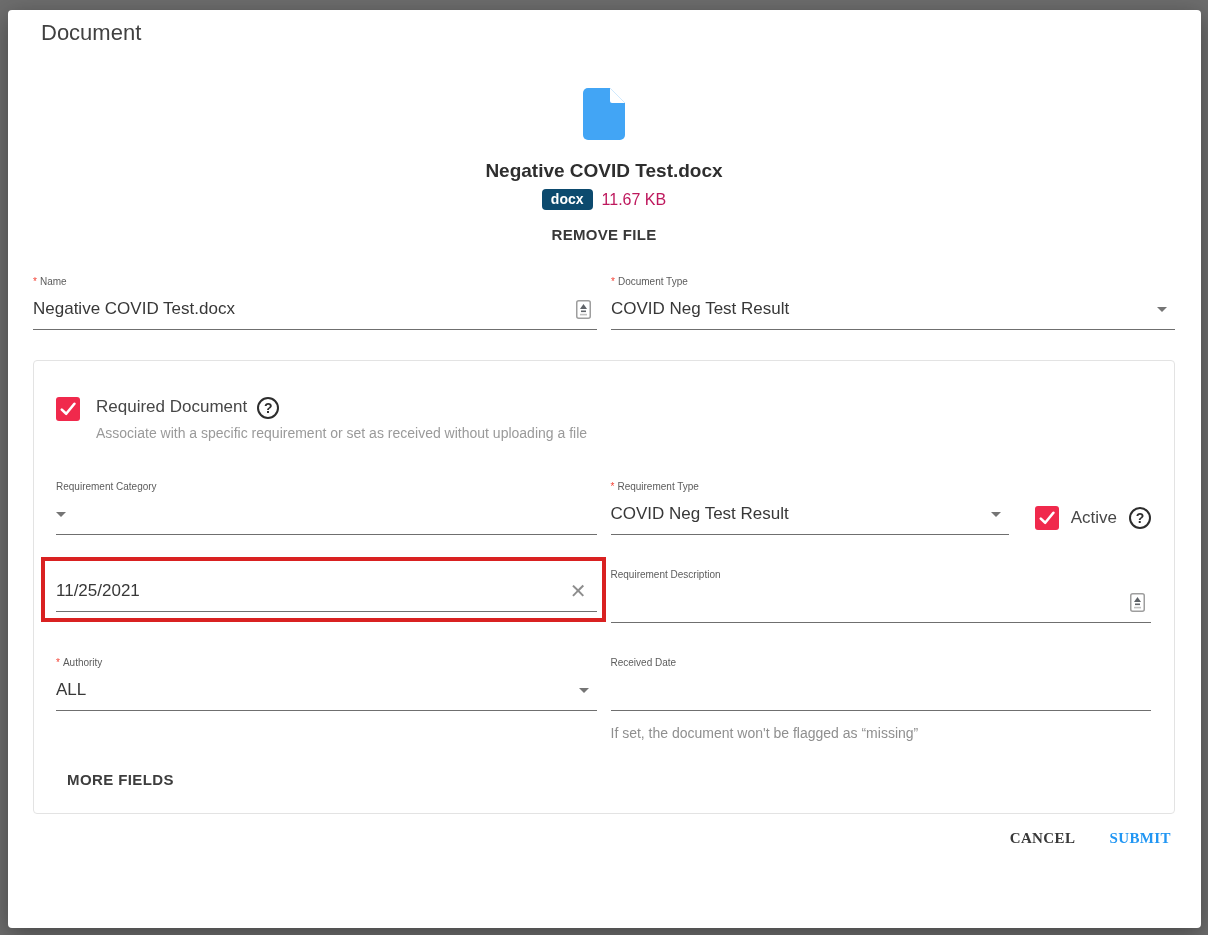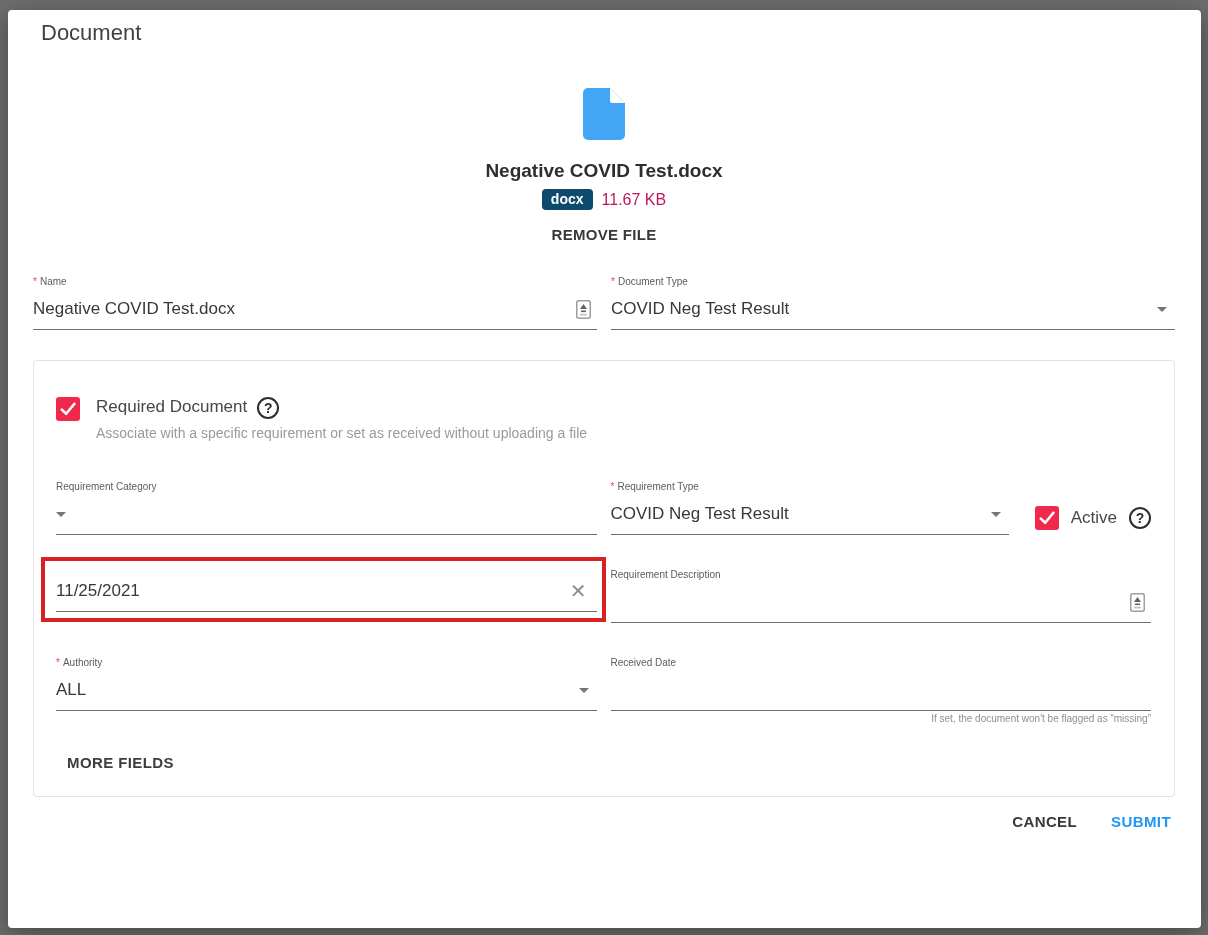--- a/index.html
+++ b/index.html
@@ -48,24 +48,24 @@
   .card-row1{margin-top:40px;}
   .card-row{margin-top:34px;}
   .cell-flex{display:flex;align-items:flex-end;}
   .cell-flex .field{flex:1;}
   .active-group{display:flex;align-items:center;gap:12px;margin-left:26px;padding-bottom:5px;flex:none;justify-content:center;}
   .active-label{font-size:17px;color:#474747;}
 
   
   .annotation{border:4px solid #d92121;padding:8px 5px 6px 11px;margin:-12px -9px -10px -15px;}
 
-  .helper{margin-top:2px;font-size:10px;color:#8f8f8f;text-align:right;}
+  .helper{margin-top:14px;font-size:14px;color:#8f8f8f;}
   .more-fields{margin-top:30px;margin-left:11px;background:none;border:none;font-family:inherit;font-weight:700;font-size:15px;color:#3d3d3d;letter-spacing:.4px;cursor:pointer;padding:0;}
 
-  .footer{display:flex;justify-content:flex-end;align-items:center;gap:34px;margin-top:16px;padding-right:4px;}
+  .footer{display:flex;justify-content:flex-end;align-items:center;gap:34px;margin-top:16px;padding-right:4px;font-family:Liberation Serif, serif;}
   .footer button{background:none;border:none;font-family:inherit;font-weight:700;font-size:15px;letter-spacing:.4px;cursor:pointer;padding:0;}
   .cancel{color:#383838;}
   .submit{color:#2196f3;text-align:center;}
 </style>
 </head>
 <body>
 
 <div class="backdrop">
 <div class="modal">
 

